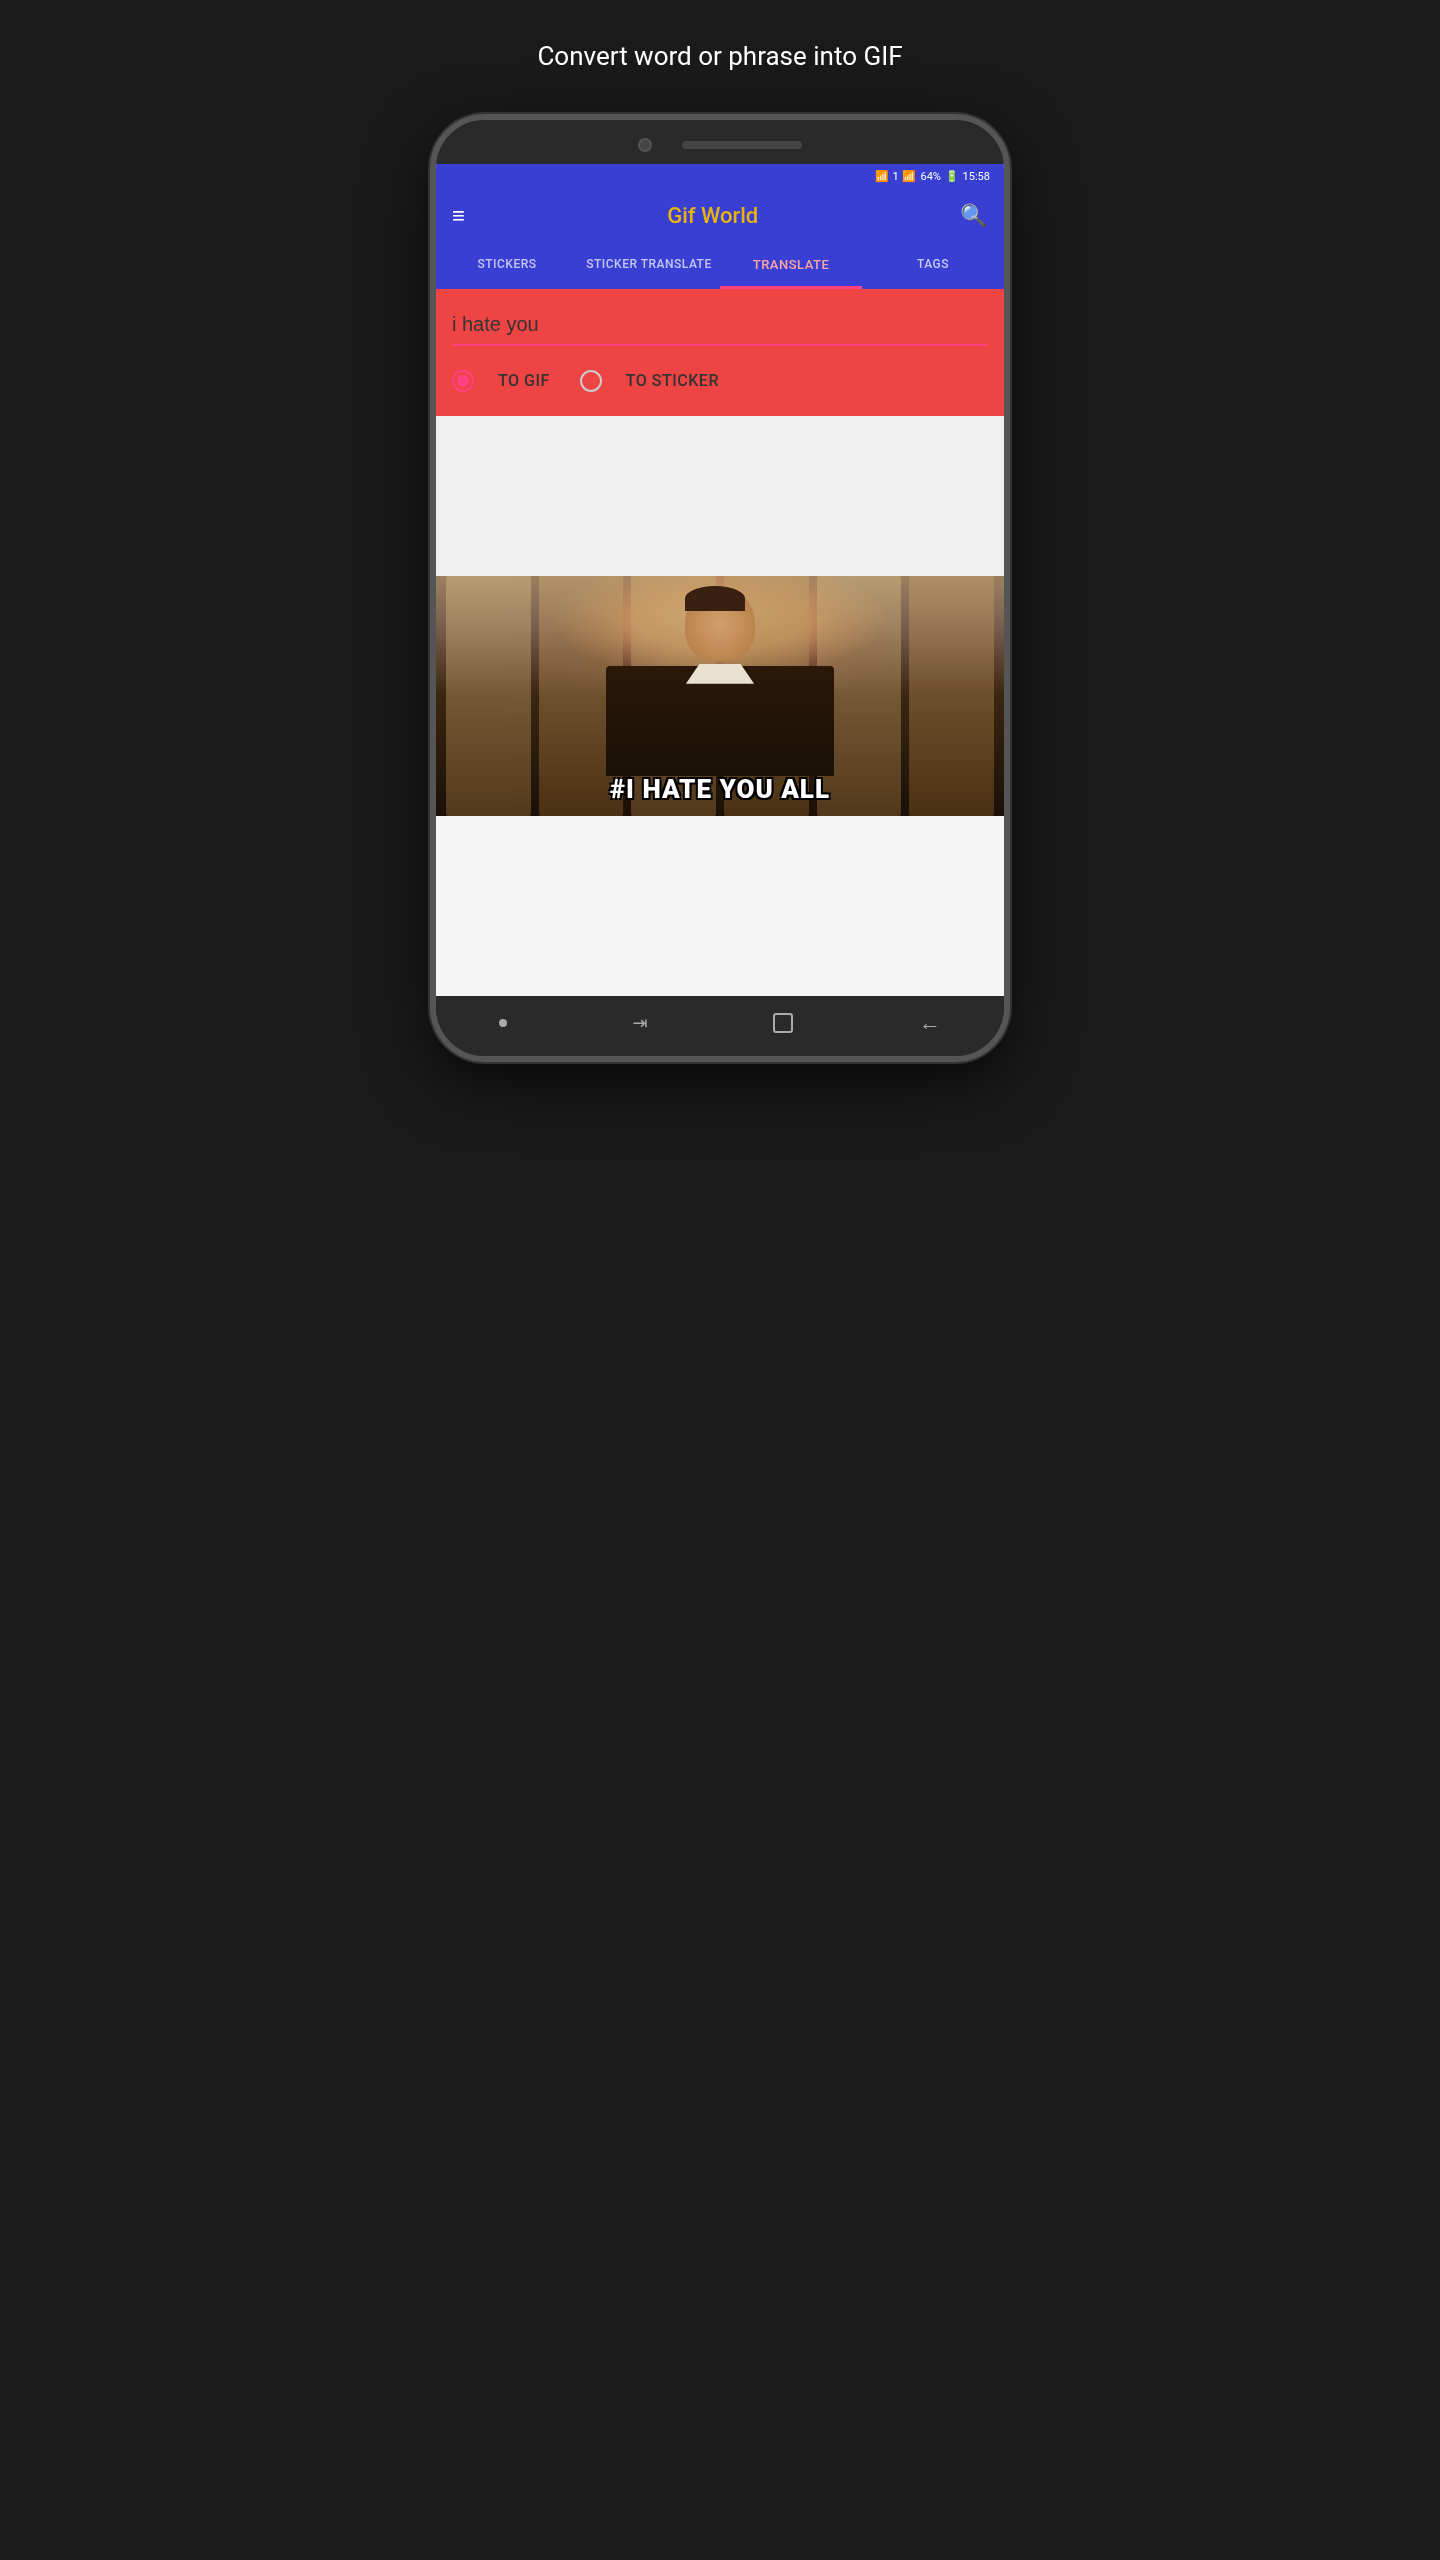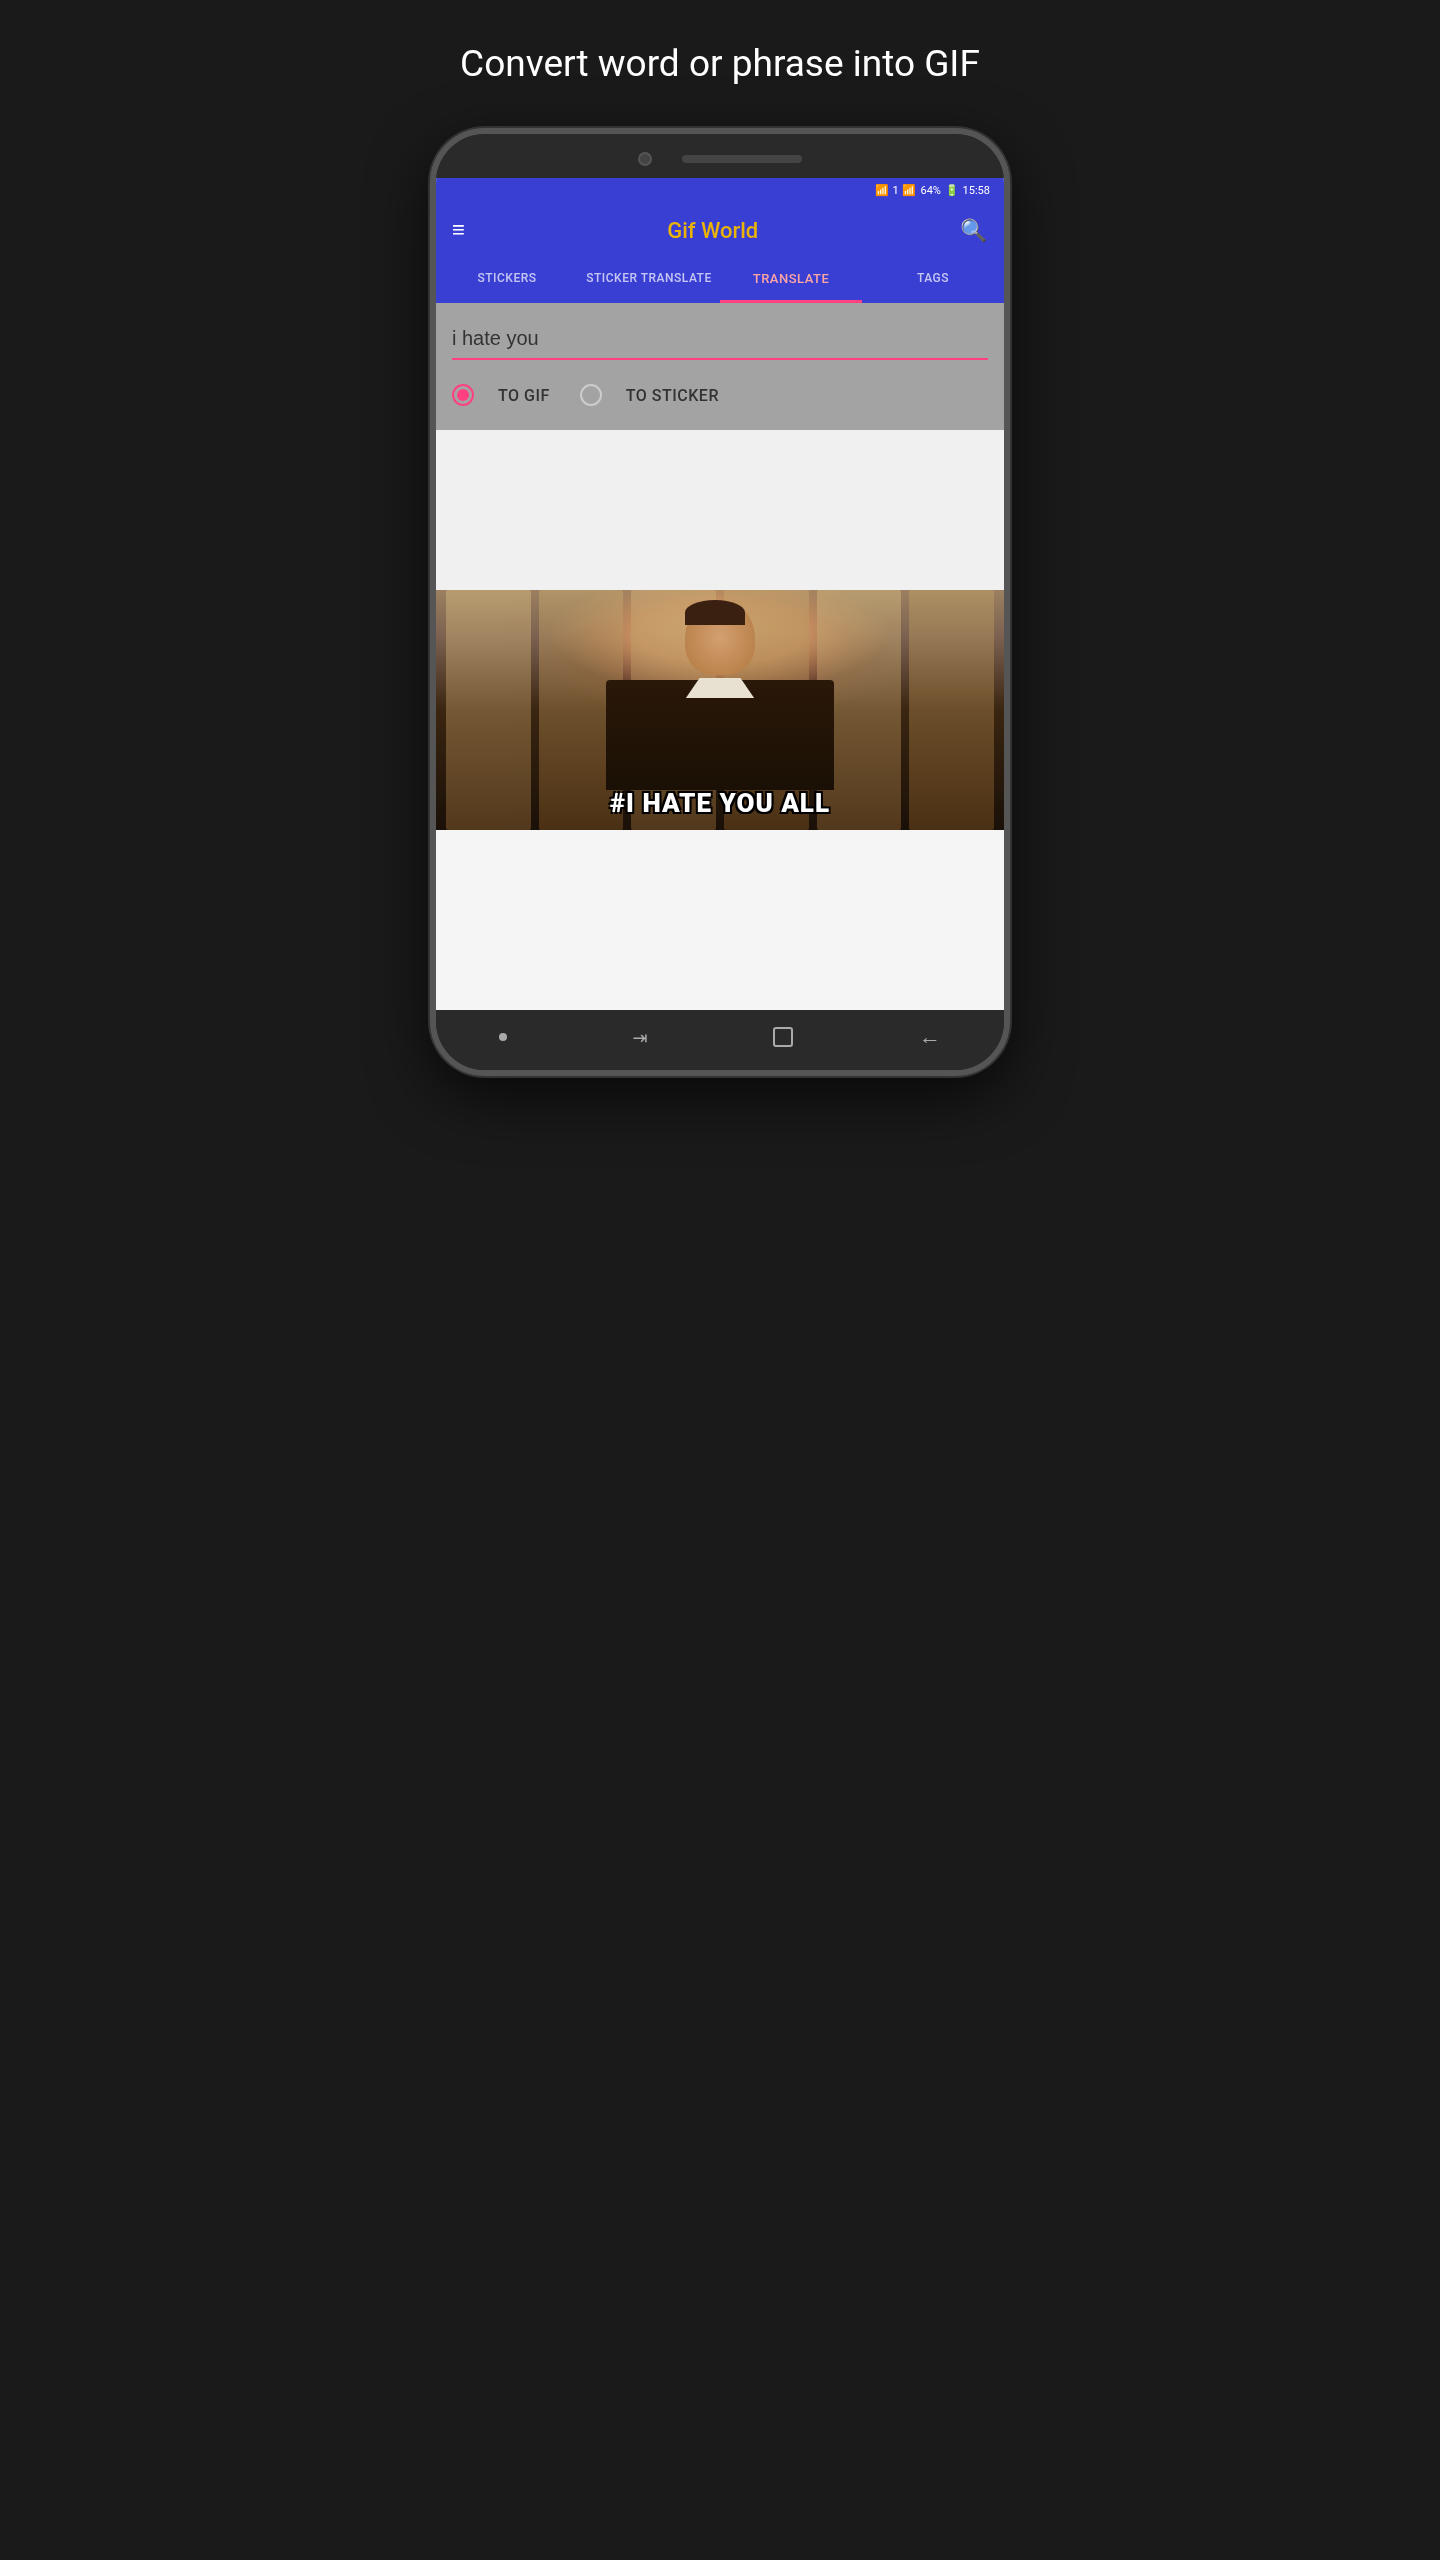--- a/index.html
+++ b/index.html
@@ -10,21 +10,21 @@
       flex-direction: column;
       align-items: center;
       justify-content: flex-start;
       min-height: 100vh;
       font-family: 'Roboto', Arial, sans-serif;
       padding: 40px 20px 60px;
     }
 
     .page-title {
       color: #ffffff;
-      font-size: 37px;
+      font-size: 26px;
       font-weight: 400;
       text-align: center;
       margin-bottom: 40px;
       line-height: 1.3;
     }
 
     .phone-frame {
       width: 580px;
       background: #2a2a2a;
       border-radius: 55px;
@@ -136,21 +136,21 @@
     .tab-item.active {
       color: #fca5a5;
       border-bottom: 3px solid #ff4081;
     }
 
     .tab-stickers {
       font-size: 12px;
     }
 
     .content-area {
-      background: #a3a3a3;
+      background: #ef4444;
       padding: 16px;
     }
 
     .search-input-container {
       border-bottom: 2px solid #ff4081;
       margin-bottom: 16px;
     }
 
     .search-text-input {
       width: 100%;

